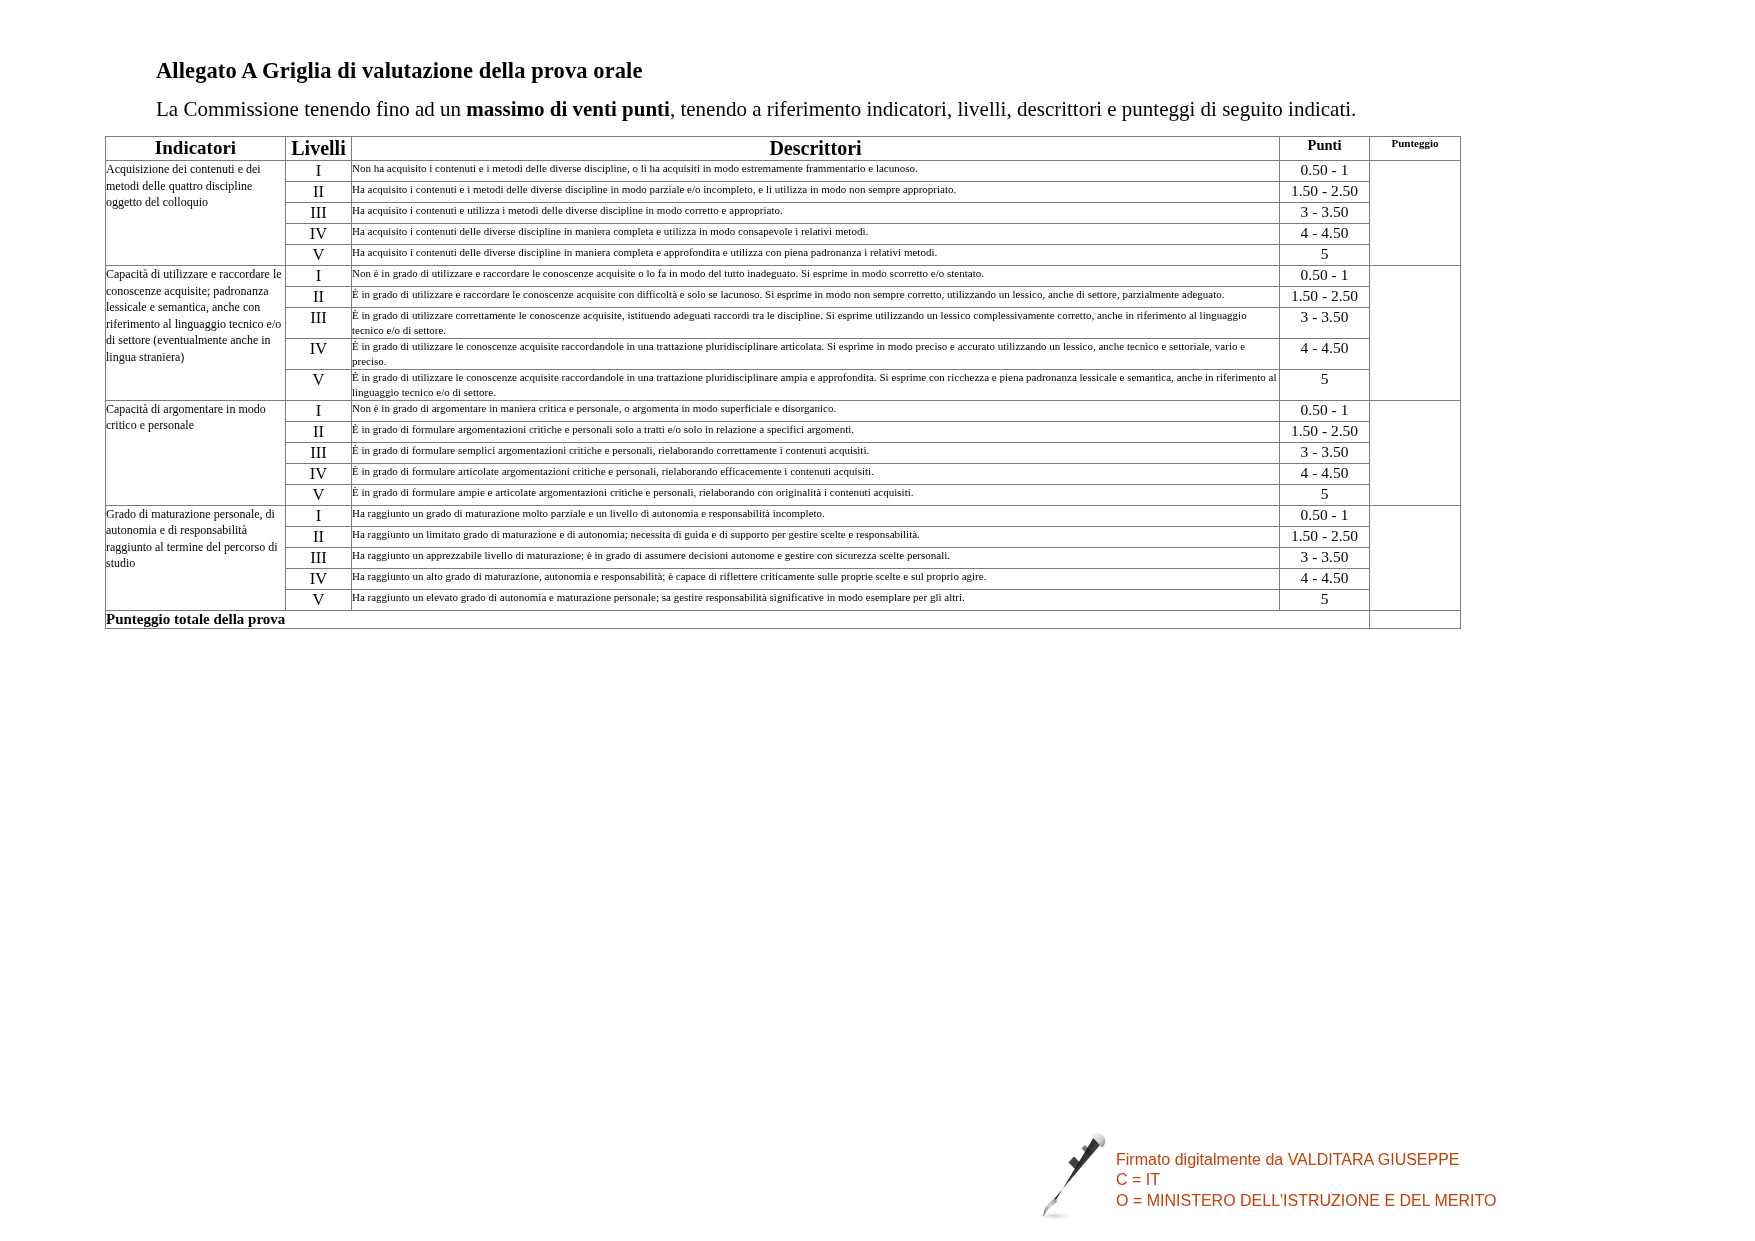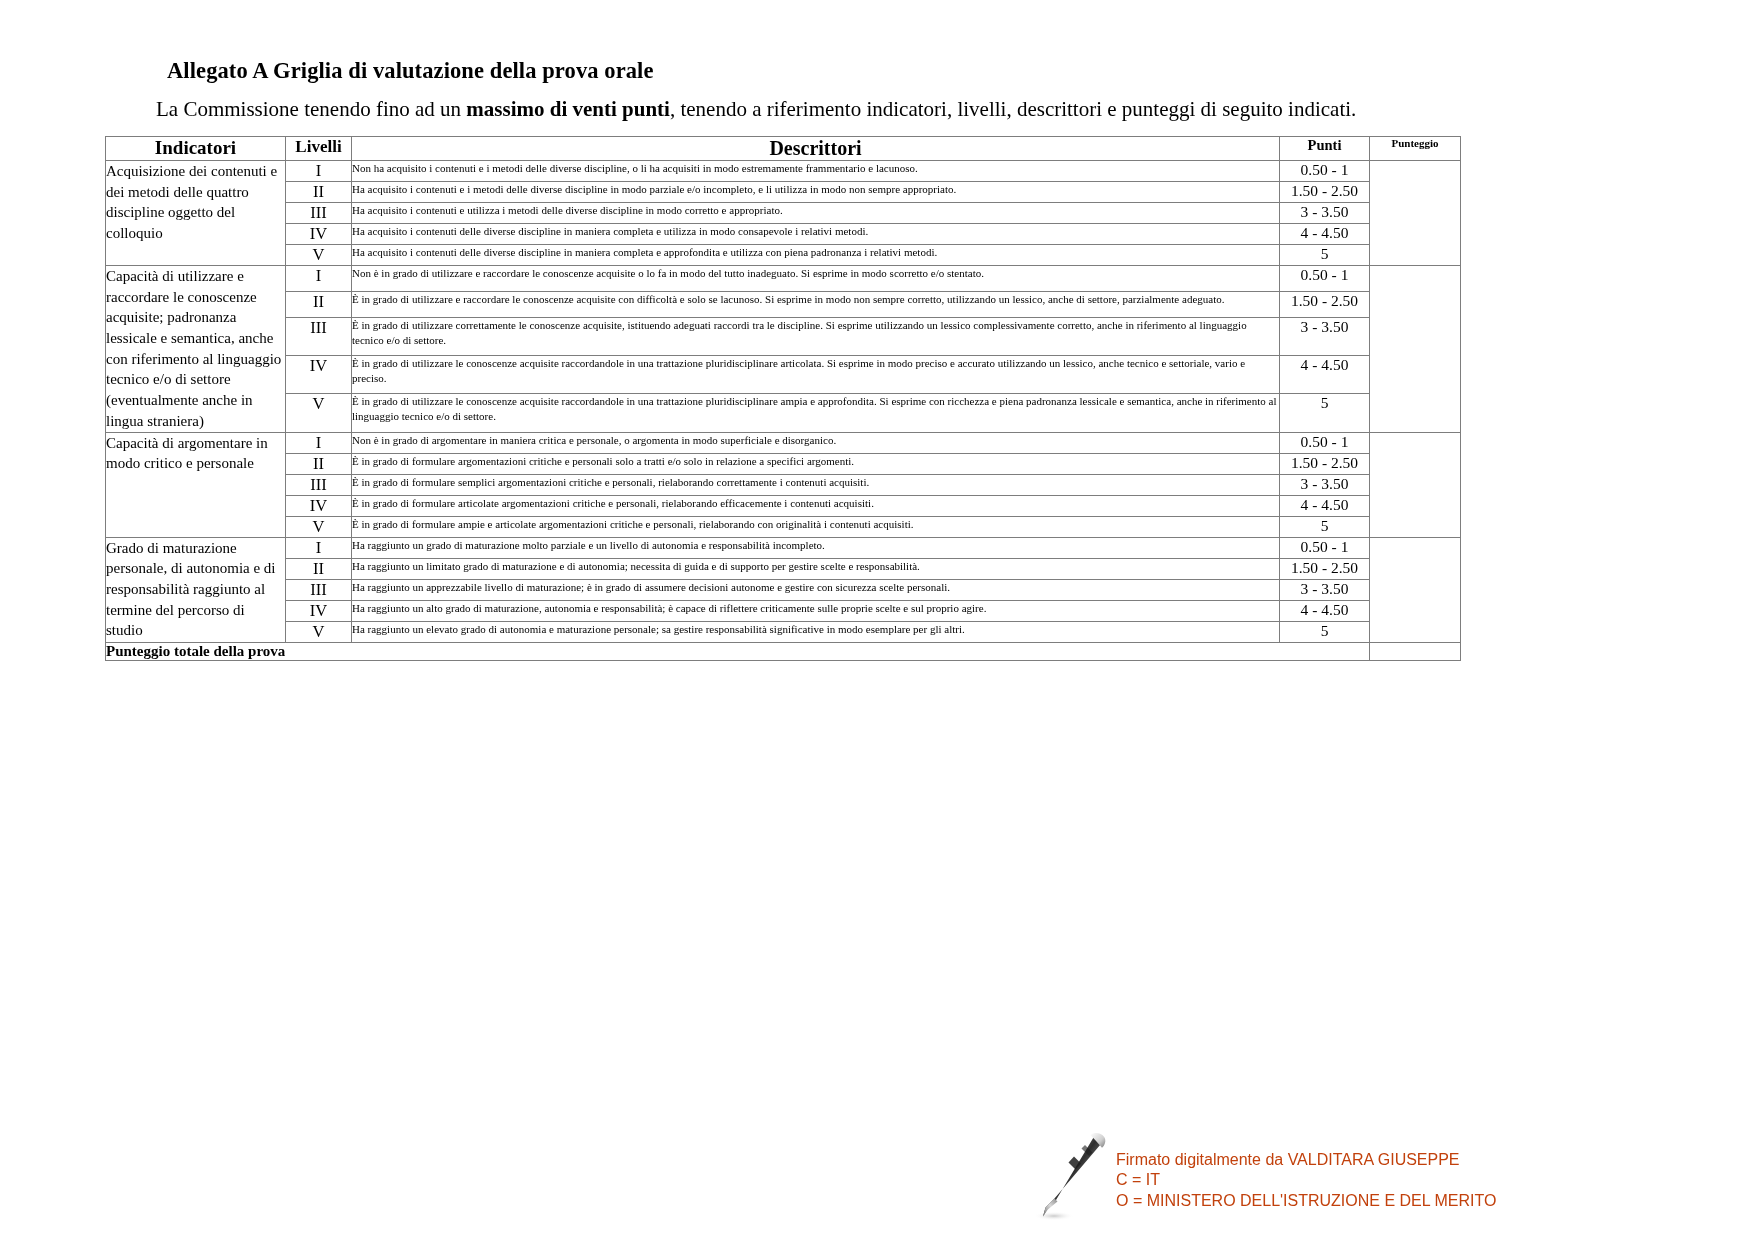--- a/index.html
+++ b/index.html
@@ -16,21 +16,21 @@
     overflow: hidden;
   }
   .page {
     position: absolute;
     left: 0; top: 0;
     width: 1755px;
     height: 1241px;
   }
   .doc-title {
     position: absolute;
-    left: 167px;
+    left: 156px;
     top: 58px;
     font-size: 22.5px;
     font-weight: bold;
     letter-spacing: 0.1px;
     white-space: nowrap;
   }
   .doc-intro {
     position: absolute;
     left: 156px;
     top: 97px;
@@ -54,33 +54,33 @@
     background: #ffffff;
   }
   thead th {
     background: #d9d9d9;
     font-weight: bold;
     text-align: center;
     vertical-align: middle;
     padding: 4px 2px 5px;
   }
   th.c-ind   { font-size: 19px; }
-  th.c-liv   { font-size: 17px; }
+  th.c-liv   { font-size: 20px; }
   th.c-desc  { font-size: 20px; }
   th.c-punti { font-size: 14.5px; }
   th.c-pteg  { font-size: 11px; }
 
   col.w-ind   { width: 180px; }
   col.w-liv   { width: 66px; }
   col.w-desc  { width: 928px; }
   col.w-punti { width: 90px; }
   col.w-pteg  { width: 91px; }
 
   td.indicator {
-    font-size: 15px;
+    font-size: 12px;
     line-height: 1.38;
     padding: 6px 6px 6px 8px;
     vertical-align: top;
     border-right: 1px solid #7d7d7d;
   }
   td.level {
     font-size: 16.5px;
     text-align: center;
     vertical-align: middle;
     padding: 3px 2px;

